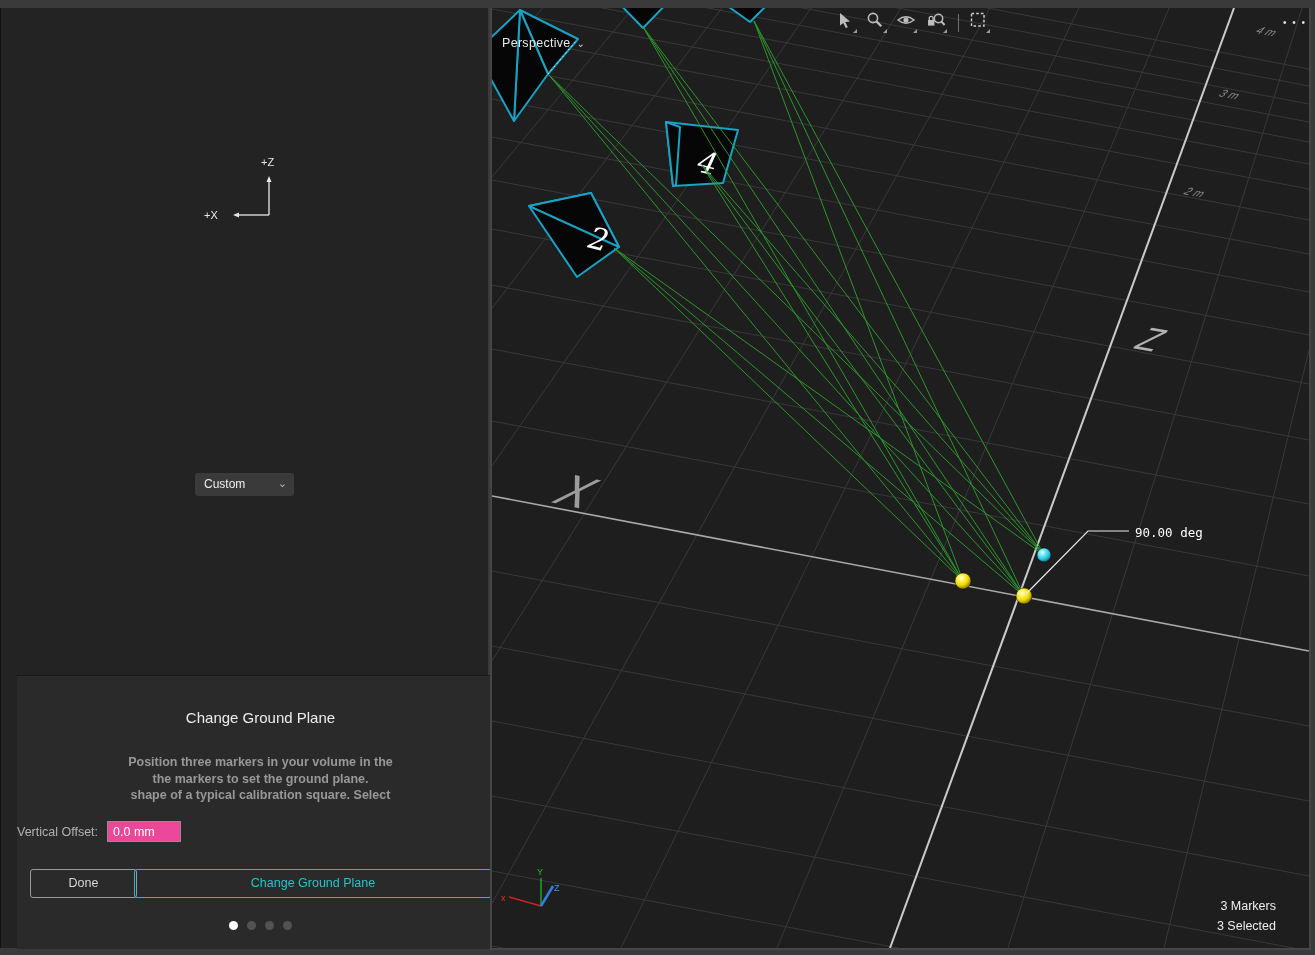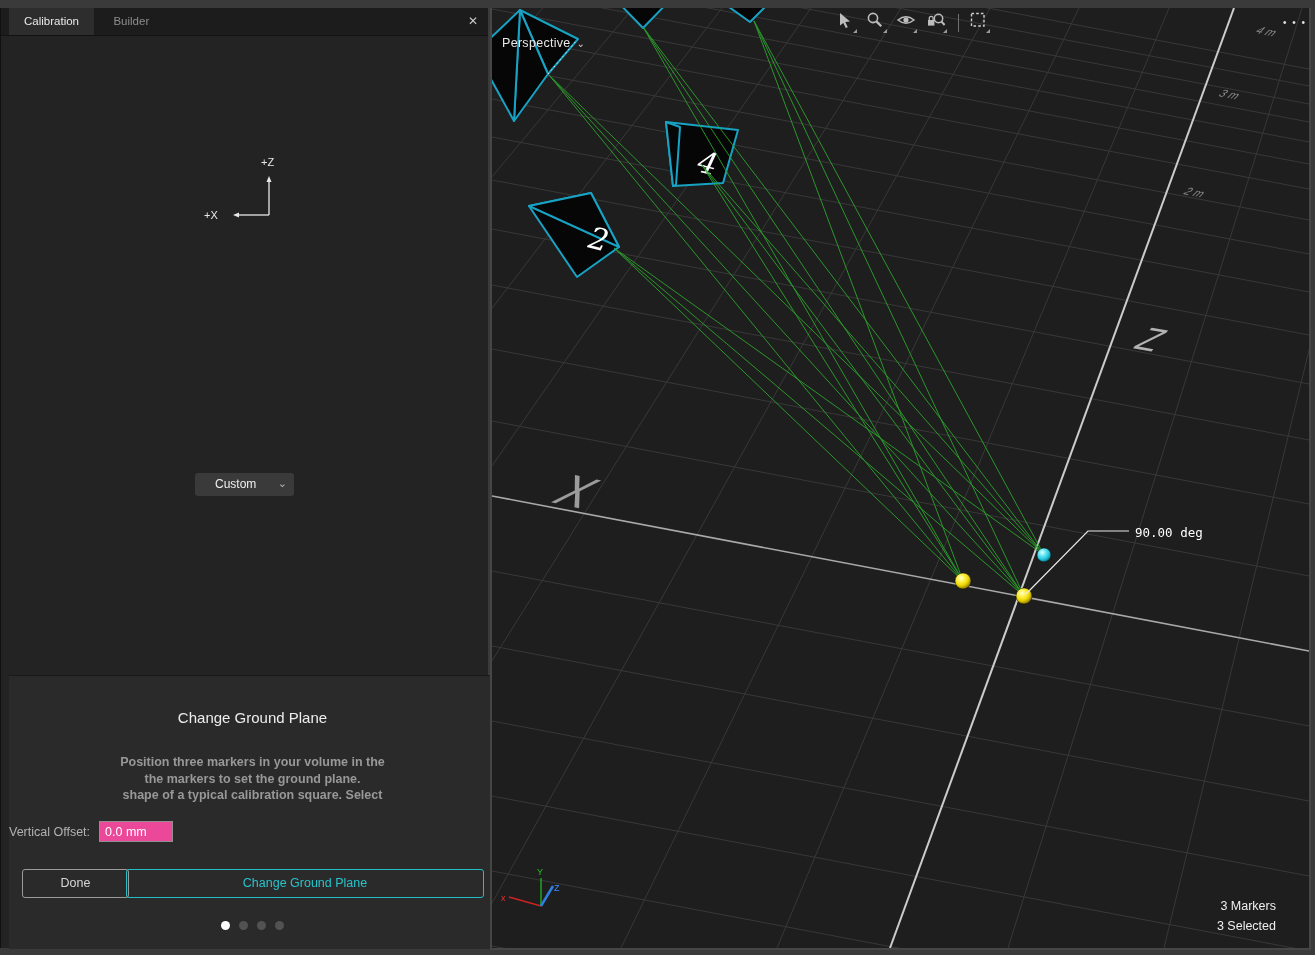--- a/index.html
+++ b/index.html
@@ -4,23 +4,23 @@
 <style>
   html,body{margin:0;padding:0;width:1315px;height:955px;overflow:hidden;background:#3a3a3a;
     font-family:"Liberation Sans",sans-serif;-webkit-font-smoothing:antialiased;}
   .panel{position:absolute;left:0;top:8px;width:487px;height:940px;background:#232323;border-left:1px solid #101010;}
   .tabbar{position:absolute;left:0;top:0;width:100%;height:27px;background:#1c1c1c;border-bottom:1px solid #121212;}
   .tab{display:inline-block;height:27px;line-height:27px;padding:0 15px;font-size:11.5px;color:#8d8d8d;cursor:default;}
   .tab.active{background:#2d2d2d;color:#e9e9e9;margin-left:8px;}
   .tab-close{position:absolute;right:6px;top:3px;width:18px;height:20px;line-height:20px;text-align:center;color:#c9c9c9;font-size:12px;}
   .axis-ind{position:absolute;left:200px;top:144px;}
   .dropdown{position:absolute;left:194px;top:465px;width:99px;height:23px;background:#3a3a3a;border-radius:3px;color:#efefef;font-size:12px;line-height:23px;}
-  .dropdown .val{padding-left:20px;}
+  .dropdown .val{padding-left:9px;}
   .dropdown .chev{position:absolute;right:7px;top:-1px;color:#b5b5b5;font-size:11px;}
-  .card{position:absolute;left:8px;top:667px;width:100%;height:273px;background:#2a2a2a;border-top:1px solid #191919;}
+  .card{position:absolute;left:16px;top:667px;width:100%;height:273px;background:#2a2a2a;border-top:1px solid #191919;}
   .card-title{position:absolute;top:33px;width:100%;text-align:center;color:#ededed;font-size:15px;font-weight:500;}
   .card-desc{position:absolute;top:78px;width:100%;text-align:center;color:#989898;font-size:12.5px;line-height:16.5px;font-weight:bold;}
   .offset-row{position:absolute;top:145px;width:100%;display:flex;align-items:center;gap:9px;}
   .offset-label{color:#b2b2b2;font-size:12.5px;}
   .offset-input{width:62px;height:15px;background:#ec4899;border:1px solid #8f8f8f;color:#fff;font-size:12.5px;
     font-family:"Liberation Sans",sans-serif;padding:2px 5px;}
   .btn-row{position:absolute;top:193px;left:0;width:100%;}
   .btn{position:absolute;height:29px;border-radius:3px;background:transparent;font-size:12.5px;line-height:27px;text-align:center;box-sizing:border-box;}
   .btn-done{left:13px;width:107px;border:1px solid #9a9a9a;color:#d6d6d6;}
   .btn-primary{left:117px;width:358px;border:1px solid #24bdc5;color:#28c3cb;}
@@ -44,25 +44,20 @@
   .angle{fill:#ffffff;font-size:12.5px;font-family:"DejaVu Sans Mono",monospace;}
   .leader{fill:none;stroke:#e8e8e8;stroke-width:1.2;}
   .camnum{fill:#ffffff;font-size:30px;font-style:italic;font-family:"DejaVu Serif",serif;}
   .giz{font-size:9px;font-family:"Liberation Sans",sans-serif;}
   .gx{fill:#e03030;} .gy{fill:#25c025;} .gz{fill:#3f8fff;}
 </style>
 </head>
 <body>
 
 <div class="panel">
-  <div class="tabbar">
-    <div class="tab active">Calibration</div>
-    <div class="tab">Builder</div>
-    <div class="tab-close">✕</div>
-  </div>
 
   <svg class="axis-ind" width="85" height="78" viewBox="0 0 85 78">
     <text x="60" y="14" fill="#e8e8e8" font-size="11">+Z</text>
     <line x1="68" y1="28" x2="68" y2="63" stroke="#e8e8e8" stroke-width="1.3"></line>
     <path d="M68 24 L65.5 30 L70.5 30 Z" fill="#e8e8e8"></path>
     <line x1="36" y1="63" x2="68" y2="63" stroke="#e8e8e8" stroke-width="1.3"></line>
     <path d="M32 63 L38 60.5 L38 65.5 Z" fill="#e8e8e8"></path>
     <text x="3" y="67" fill="#e8e8e8" font-size="11">+X</text>
   </svg>
 

